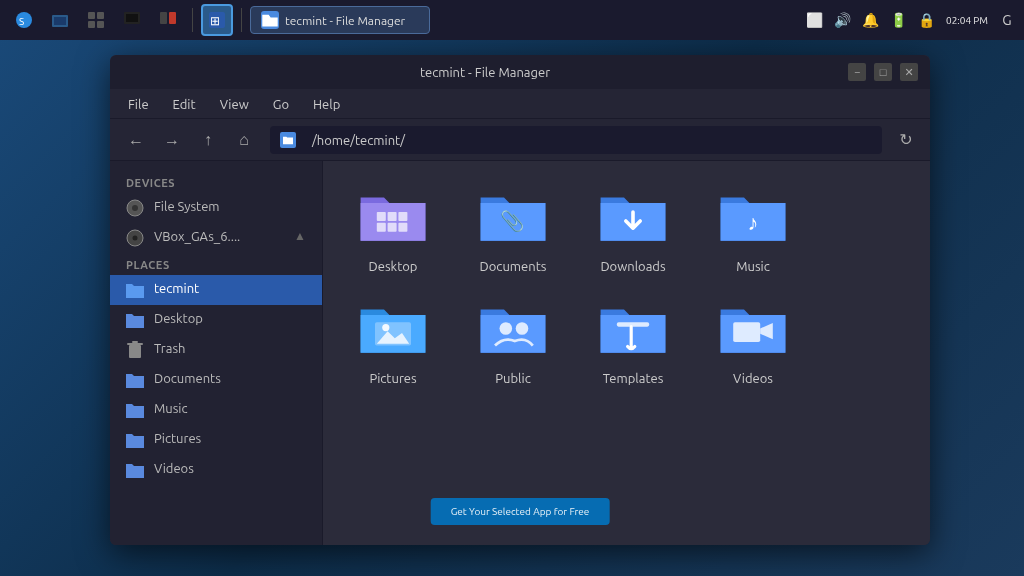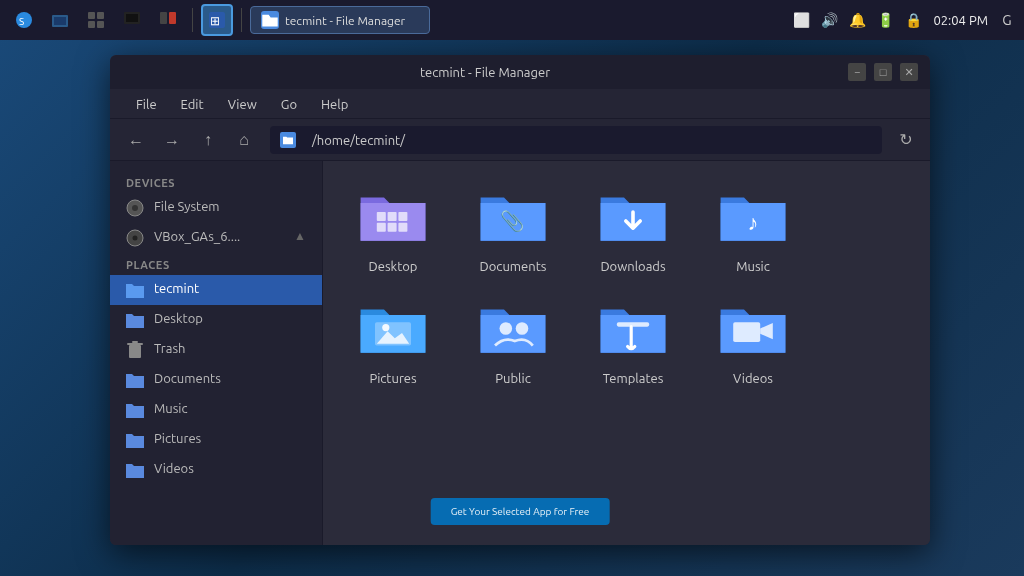--- a/index.html
+++ b/index.html
@@ -84,21 +84,21 @@
     .taskbar-right {
       margin-left: auto;
       display: flex;
       align-items: center;
       gap: 10px;
       color: #ccc;
       font-size: 13px;
     }
     .taskbar-time {
       color: #eee;
-      font-size: 13px;
+      font-size: 10px;
     }
     .taskbar-sys-icon {
       width: 18px;
       height: 18px;
       display: flex;
       align-items: center;
       justify-content: center;
       color: #ccc;
       font-size: 14px;
     }
@@ -149,21 +149,21 @@
       color: #aaa;
       font-size: 11px;
     }
 
     
     .menubar {
       background: #252535;
       height: 30px;
       display: flex;
       align-items: center;
-      padding: 0 16px;
+      padding: 0 8px;
       gap: 4px;
       border-bottom: 1px solid #1a1a2a;
     }
     .menu-item {
       color: #ccc;
       font-size: 13px;
       padding: 4px 10px;
       border-radius: 3px;
       cursor: pointer;
     }

